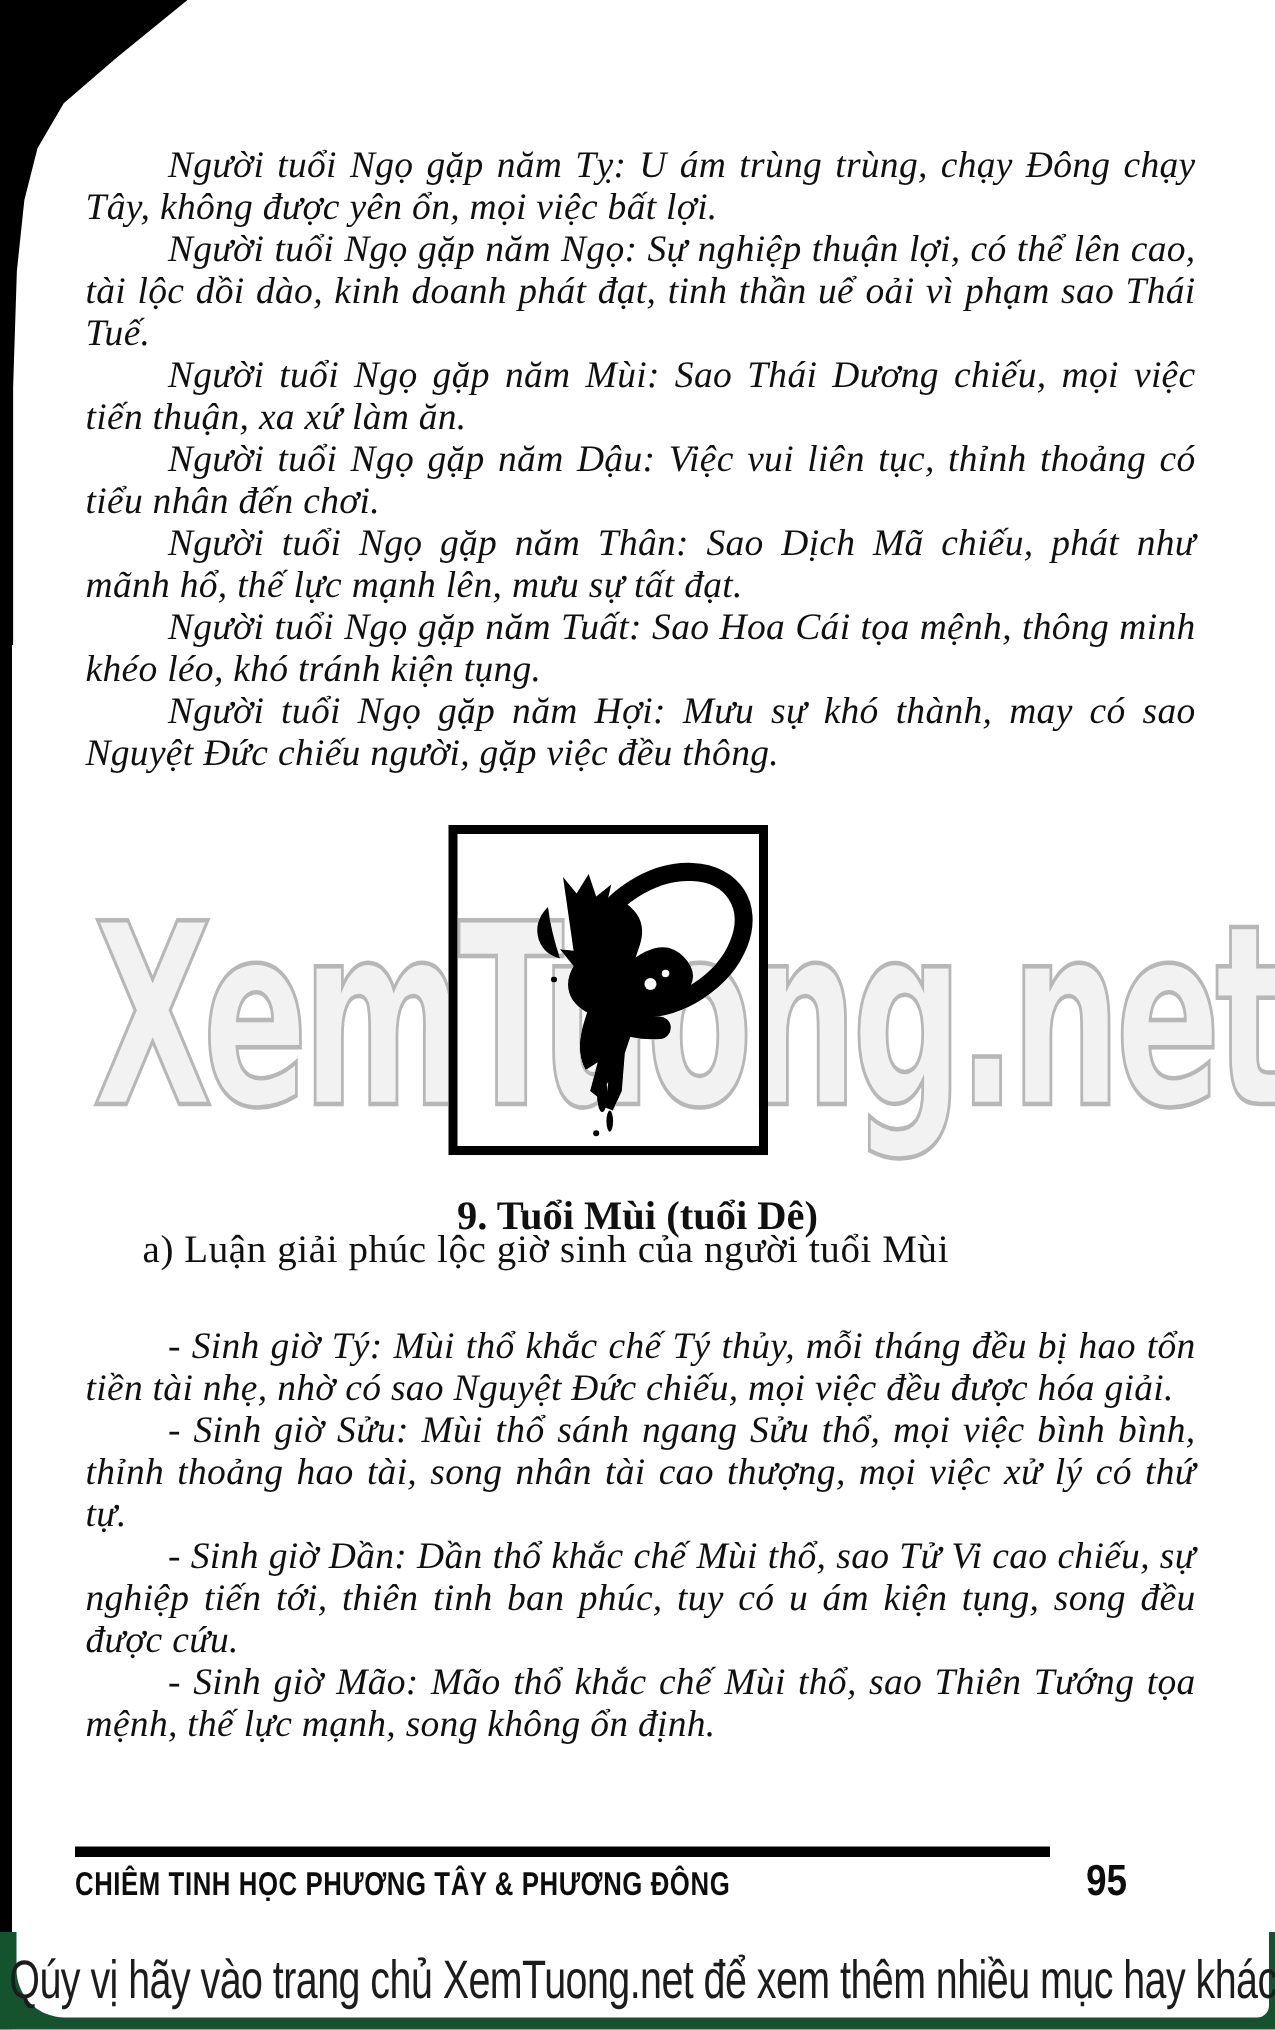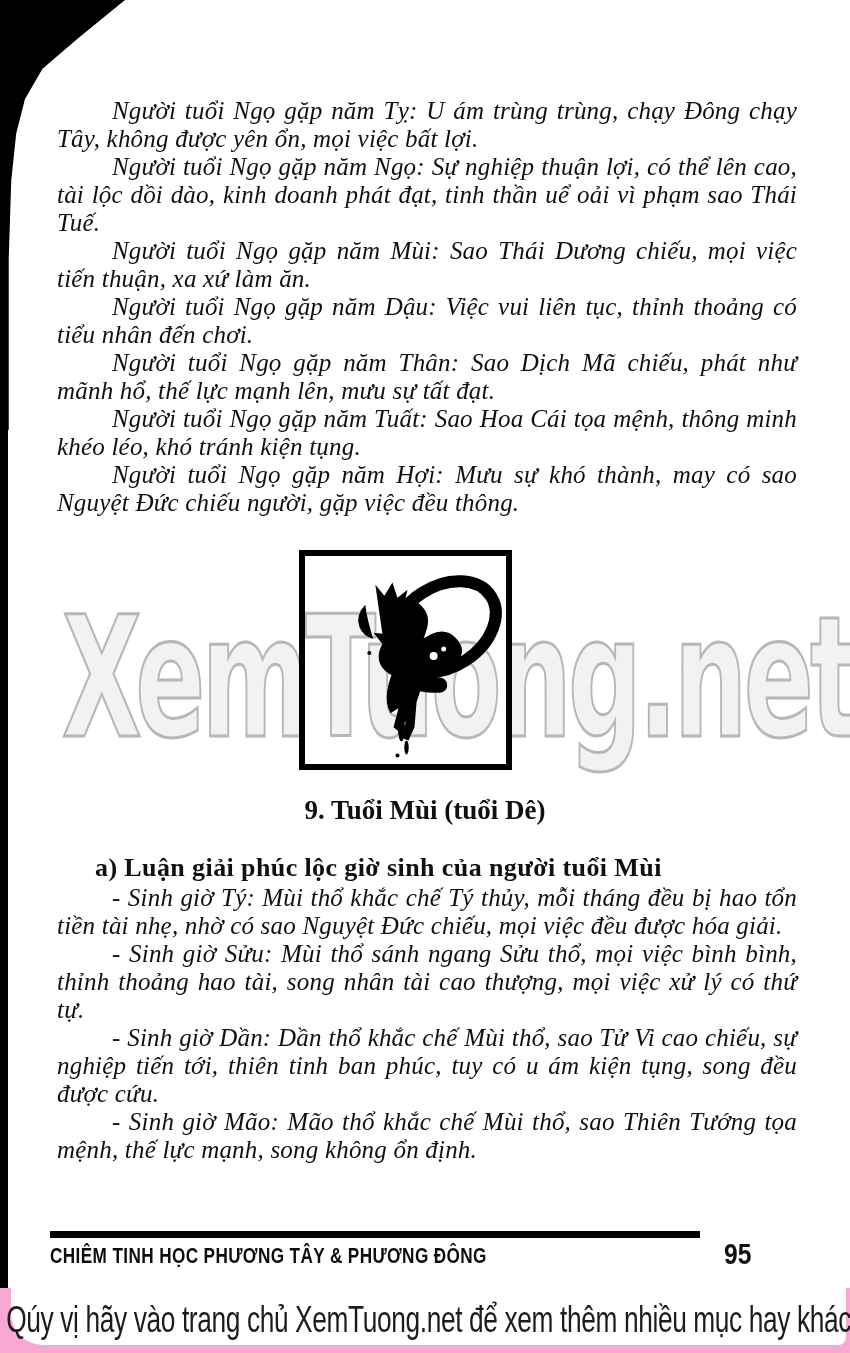--- a/index.html
+++ b/index.html
@@ -54,22 +54,22 @@
     mix-blend-mode:darken;
     white-space:nowrap;
     pointer-events:none;
   }
   
   .heading{
     position:absolute;left:0;top:795px;width:850px;
     text-align:center;font-weight:bold;font-size:27px;
   }
   .subheading{
-    position:absolute;left:95px;top:853px;width:720px;
-    font-weight:bold;font-size:26px;letter-spacing:.4px;
+    position:absolute;left:95px;top:818px;width:720px;
+    font-weight:normal;font-size:26px;letter-spacing:.4px;
   }
   
   .footer-rule{
     position:absolute;left:50px;top:1231px;width:650px;height:7px;
     background:#000;
   }
   .footer-title{
     position:absolute;left:50px;top:1243px;
     font-family:"Liberation Sans", sans-serif;
     font-weight:bold;font-size:22px;letter-spacing:0.5px;
@@ -79,21 +79,21 @@
   .page-number{
     position:absolute;left:724px;top:1238px;
     font-family:"Liberation Sans", sans-serif;
     font-weight:bold;font-size:29px;
     transform:scaleX(0.85);transform-origin:left center;
     color:#0d0d0d;
   }
   
   .banner{
     position:absolute;left:0;top:1288px;width:850px;height:65px;
-    background:#f9a8d4;
+    background:#14532d;
   }
   .banner-white{
     position:absolute;left:11px;right:4px;top:-6px;bottom:8px;
     background:#fff;
     border-radius:0 0 8px 32px;
     display:flex;align-items:flex-end;justify-content:center;
   }
   .banner-text{
     font-family:"Liberation Sans", sans-serif;
     font-size:36px;font-weight:400;

